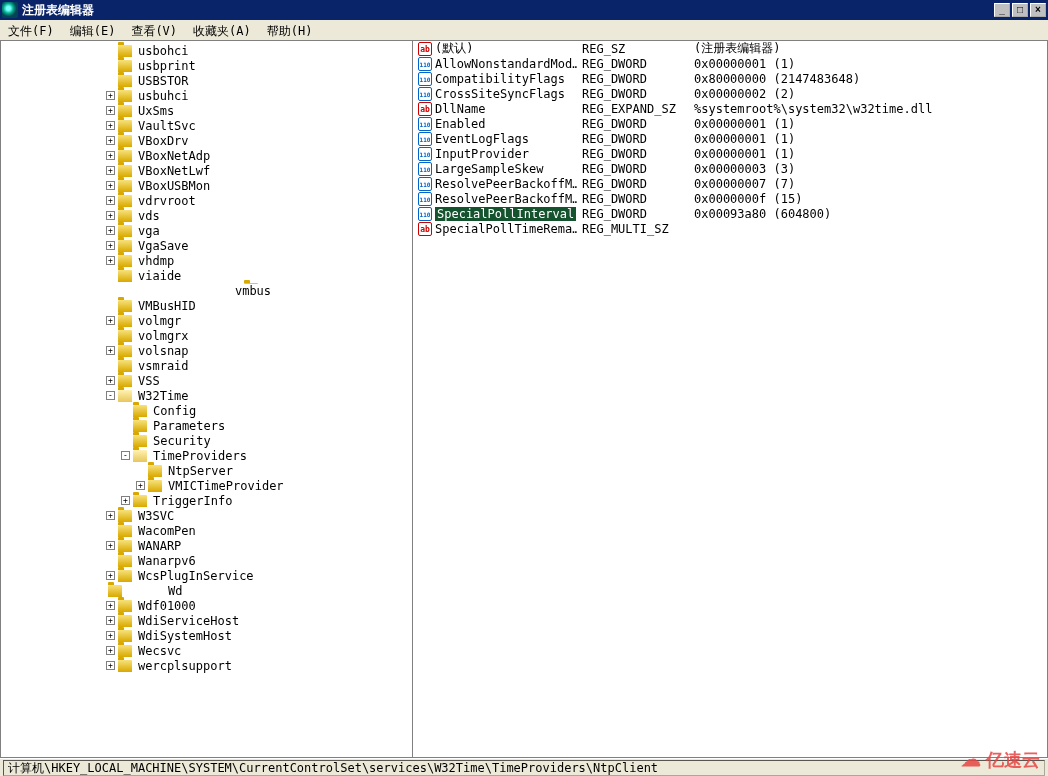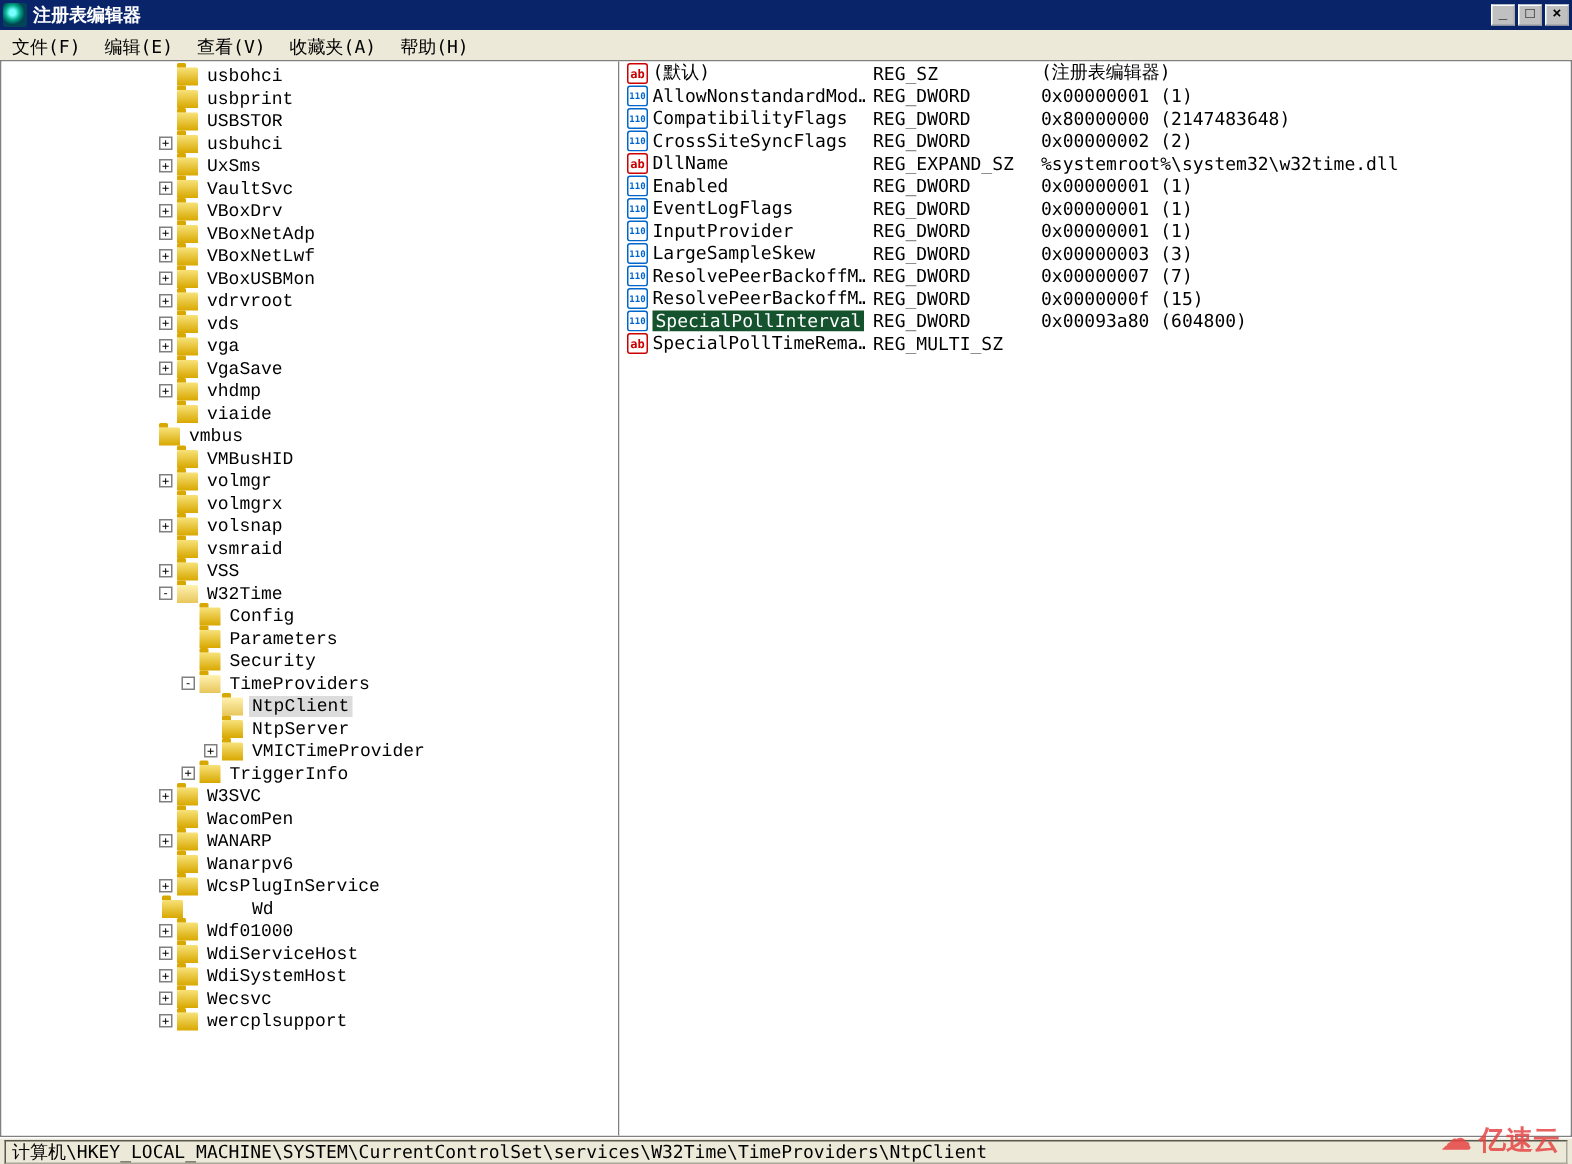--- a/index.html
+++ b/index.html
@@ -101,21 +101,21 @@
   content:"";
   position:absolute;
   top:-3px; left:0;
   width:6px; height:3px;
   background:#d9a800;
   border-radius:1px 1px 0 0;
 }
 .folder-open {
   background: linear-gradient(#fff2b0, #e8c65c);
 }
-.tree-label { padding: 0 2px; font-family: Liberation Mono, monospace; }
+.tree-label { padding: 0 2px; }
 .tree-label.sel { background: #dcdcdc; }
 
 .list-hdr {
   display: flex;
   background: #ece9d8;
   border-bottom: 1px solid #aca899;
   height: 18px;
   position: sticky; top: 0;
 }
 .list-hdr .col {
@@ -263,21 +263,21 @@
         <div class="tree-row" style="padding-left: 105px;">
           <div class="expander">+</div>
           <div class="folder-icon"></div>
           <span class="tree-label">vhdmp</span>
         </div>
         <div class="tree-row" style="padding-left: 105px;">
           <div class="noexp"></div>
           <div class="folder-icon"></div>
           <span class="tree-label">viaide</span>
         </div>
-        <div class="tree-row" style="padding-left: 93px;">
+        <div class="tree-row" style="padding-left: 93px; flex-direction: column;">
           <div class="noexp"></div>
           <div class="folder-icon"></div>
           <span class="tree-label">vmbus</span>
         </div>
         <div class="tree-row" style="padding-left: 105px;">
           <div class="noexp"></div>
           <div class="folder-icon"></div>
           <span class="tree-label">VMBusHID</span>
         </div>
         <div class="tree-row" style="padding-left: 105px;">
@@ -325,25 +325,20 @@
           <div class="folder-icon"></div>
           <span class="tree-label">Security</span>
         </div>
         <div class="tree-row" style="padding-left: 120px;">
           <div class="expander">-</div>
           <div class="folder-icon folder-open"></div>
           <span class="tree-label">TimeProviders</span>
         </div>
         <div class="tree-row" style="padding-left: 135px;">
           <div class="noexp"></div>
-          <div class="folder-icon folder-open"></div>
-          <span class="tree-label sel">NtpClient</span>
-        </div>
-        <div class="tree-row" style="padding-left: 135px;">
-          <div class="noexp"></div>
           <div class="folder-icon"></div>
           <span class="tree-label">NtpServer</span>
         </div>
         <div class="tree-row" style="padding-left: 135px;">
           <div class="expander">+</div>
           <div class="folder-icon"></div>
           <span class="tree-label">VMICTimeProvider</span>
         </div>
         <div class="tree-row" style="padding-left: 120px;">
           <div class="expander">+</div>

